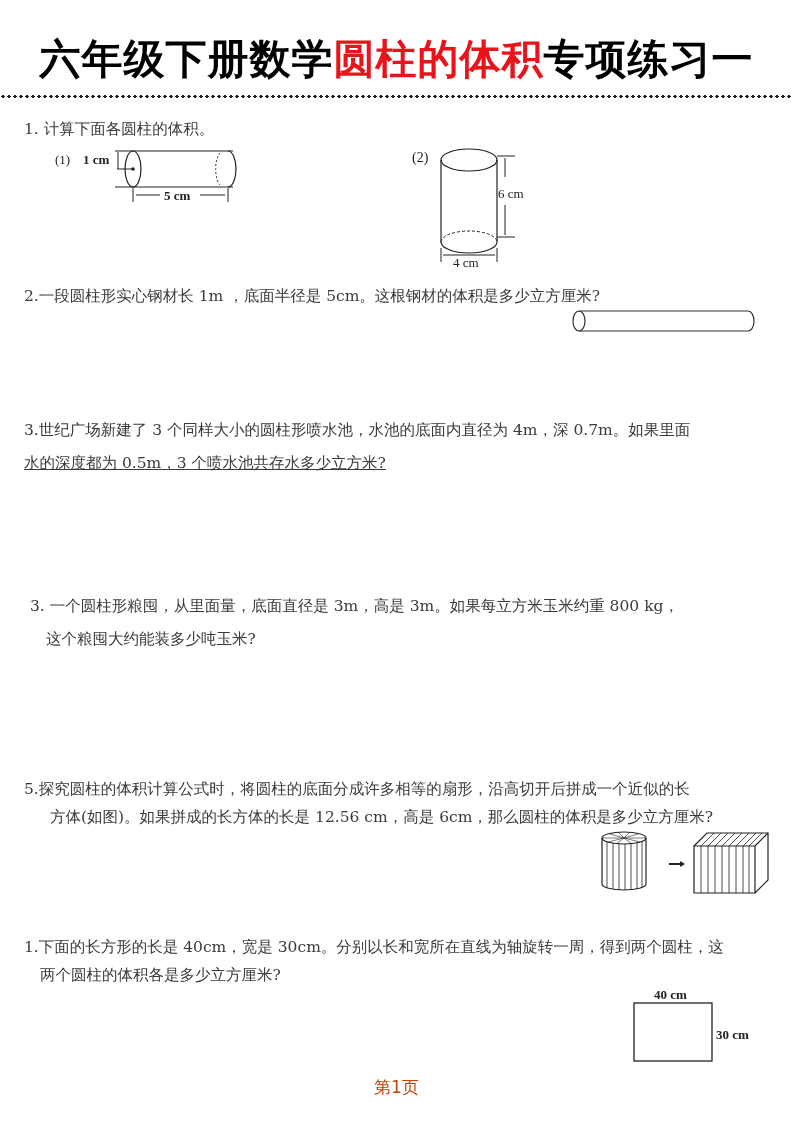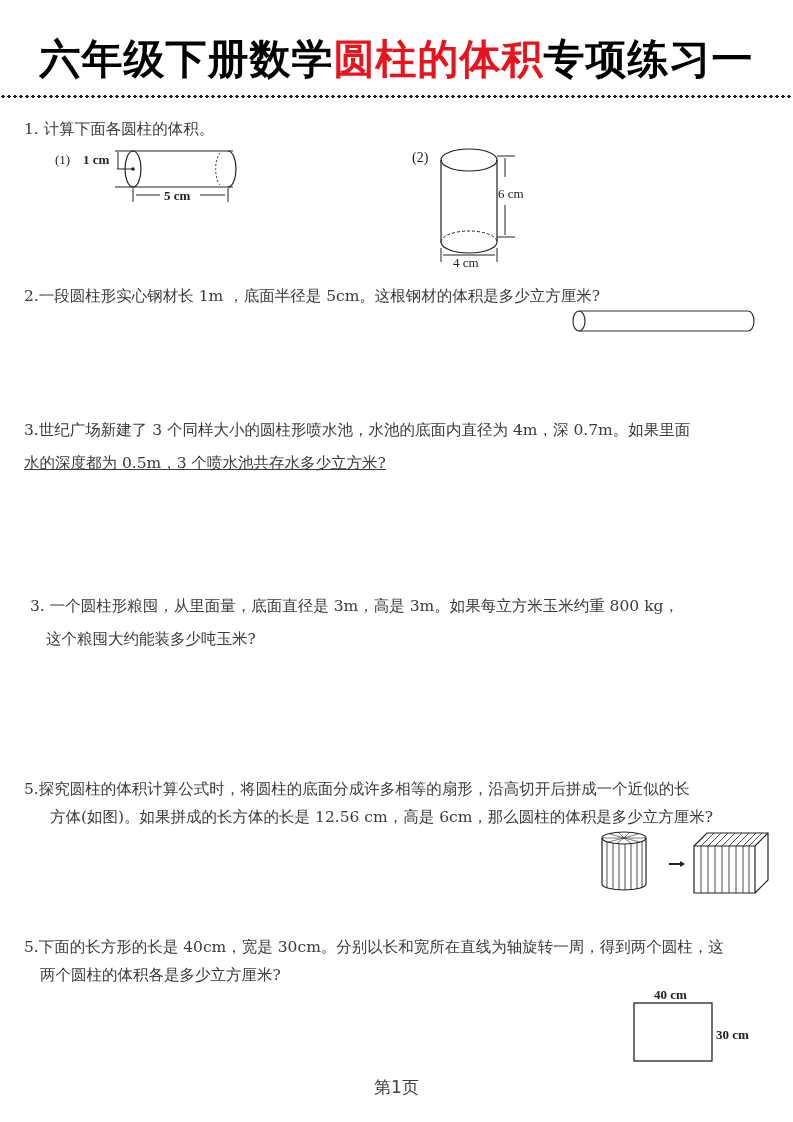--- a/index.html
+++ b/index.html
@@ -9,21 +9,21 @@
            font-family: "DejaVu Sans", "Liberation Sans", sans-serif; font-weight: bold;
            font-size: 41px; letter-spacing: 1px; color: #000; }
   .title .hl { color: #e8131b; }
   .dots { position: absolute; top: 94px; left: 0; width: 793px; height: 5px;
           background-image: radial-gradient(circle, #222 1.5px, transparent 1.8px);
           background-size: 6px 5px; background-repeat: repeat-x; }
   .q { position: absolute; font-size: 15.5px; line-height: 22px; color: #3a3a3a; text-align: right; }
   .fig { position: absolute; }
   .fig text { font-family: "Liberation Serif", "DejaVu Serif", serif; fill: #222; }
   .footer { position: absolute; top: 1076px; left: 0; width: 793px; text-align: center;
-            font-family: "DejaVu Sans", "Liberation Sans", sans-serif; font-size: 17px; color: #404040; }
+            font-family: "DejaVu Sans", "Liberation Sans", sans-serif; font-size: 17px; color: #c2410c; }
 </style>
 </head>
 <body>
 
 <div class="title"><span>六年级下册数学</span><span class="hl">圆柱的体积</span><span>专项练习一</span></div>
 <div class="dots"></div>
 
 <div class="q" style="top:118px;left:24px;">1. 计算下面各圆柱的体积。</div>
 
 <svg class="fig" style="left:50px;top:145px;" width="200" height="60">
@@ -122,21 +122,21 @@
       <line x1="108" y1="16" x2="121" y2="3"></line>
     <line x1="115" y1="16" x2="128" y2="3"></line>
       <line x1="122" y1="16" x2="135" y2="3"></line>
     <line x1="129" y1="16" x2="142" y2="3"></line>
       <line x1="136" y1="16" x2="149" y2="3"></line>
     <line x1="143" y1="16" x2="156" y2="3"></line>
       <line x1="149" y1="16" x2="162" y2="3"></line>
   </g>
 </svg>
 
-<div class="q" style="top:936px;left:24px;">5.下面的长方形的长是 40cm，宽是 30cm。分别以长和宽所在直线为轴旋转一周，得到两个圆柱，这</div>
+<div class="q" style="top:936px;left:24px;">1.下面的长方形的长是 40cm，宽是 30cm。分别以长和宽所在直线为轴旋转一周，得到两个圆柱，这</div>
 <div class="q" style="top:964px;left:24px;margin-left:16px;">两个圆柱的体积各是多少立方厘米?</div>
 <svg class="fig" style="left:630px;top:985px;" width="130" height="80">
   <text x="24" y="14" font-size="13" font-weight="bold">40 cm</text>
   <rect x="4" y="18" width="78" height="58" fill="none" stroke="#222" stroke-width="1.3"></rect>
   <text x="86" y="54" font-size="13" font-weight="bold">30 cm</text>
 </svg>
 
 <div class="footer">第1页</div>
 
 </body></html>

